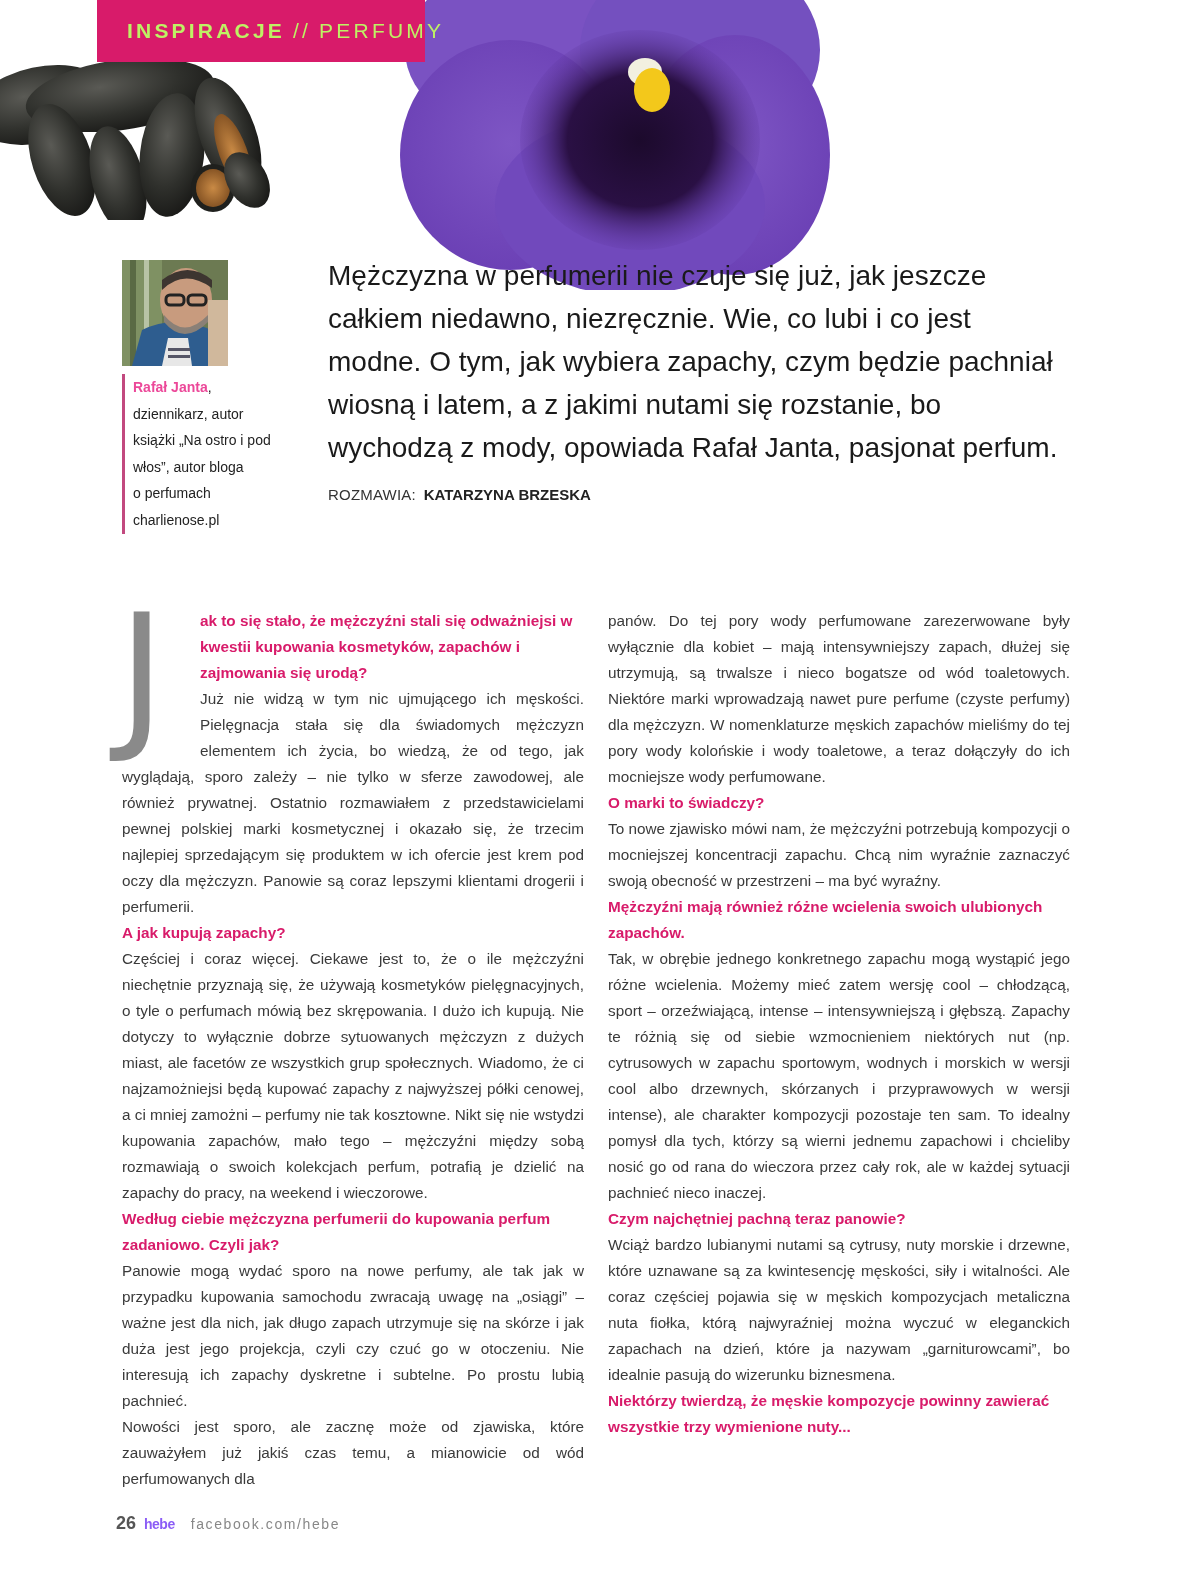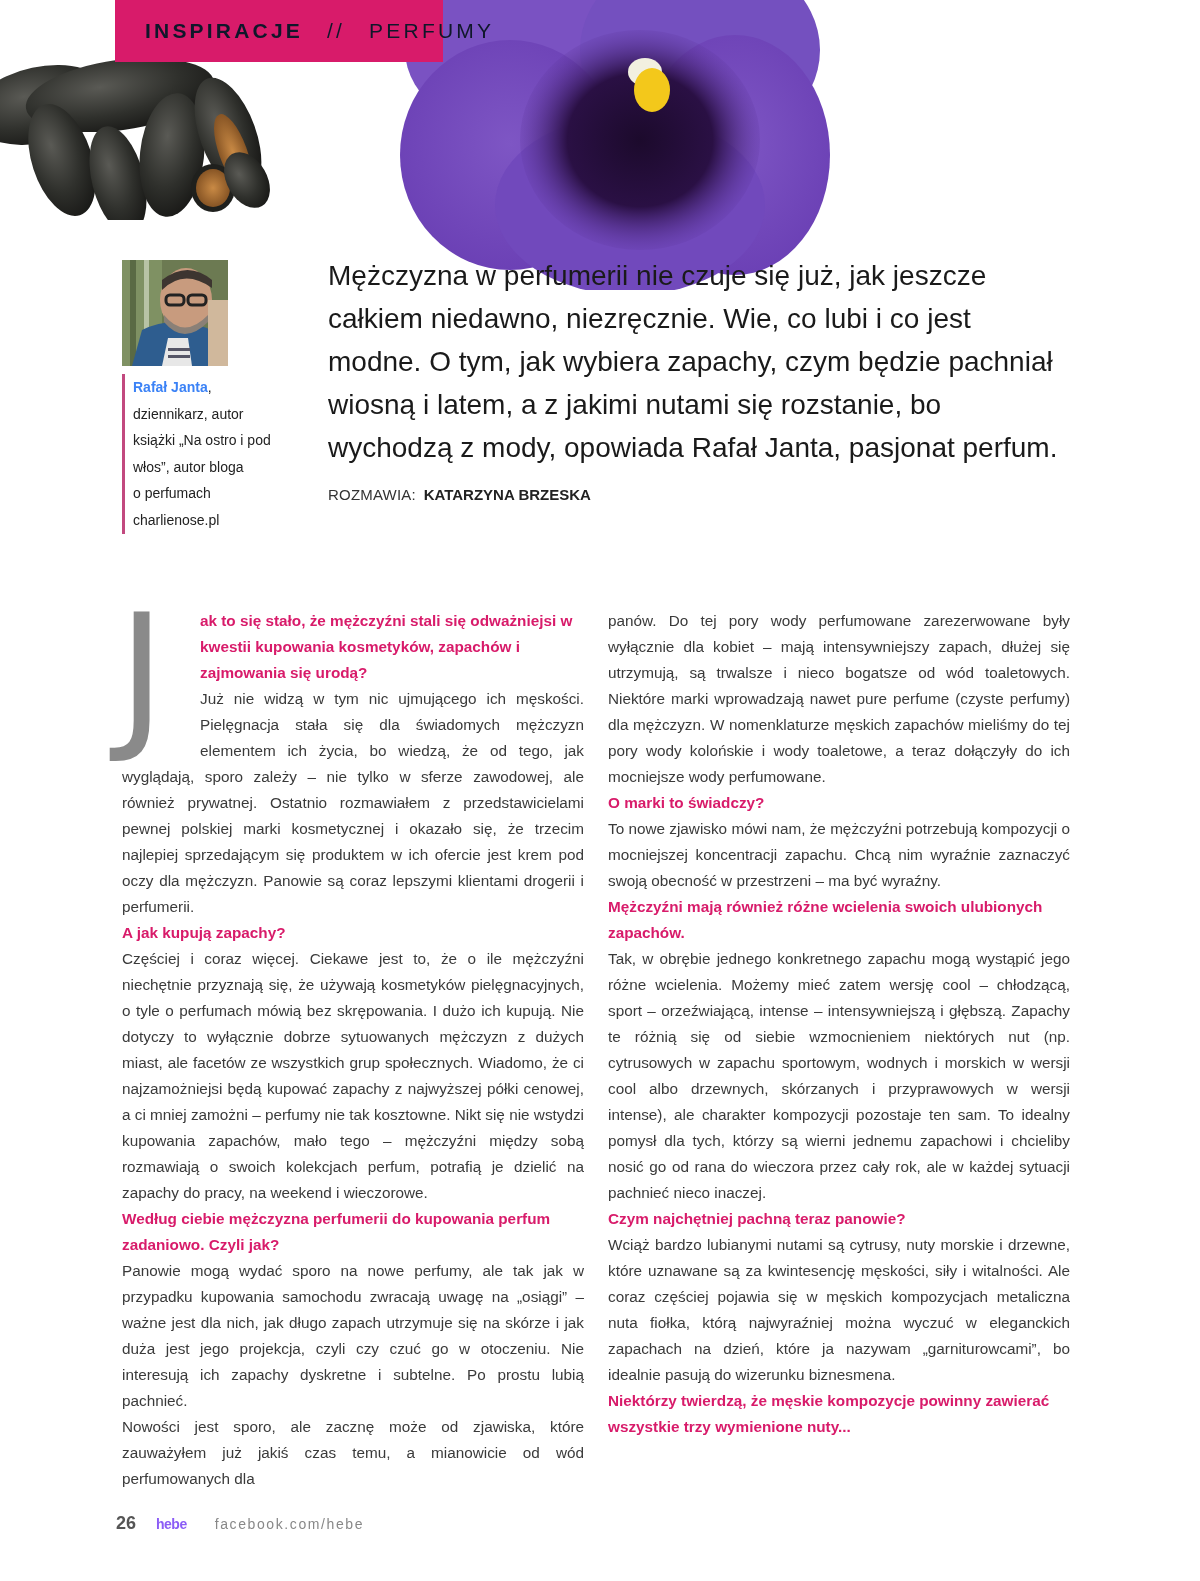--- a/index.html
+++ b/index.html
@@ -5,37 +5,37 @@
   * { box-sizing: border-box; margin: 0; padding: 0; }
   html, body { width: 1200px; height: 1581px; background: #ffffff; overflow: hidden; }
   body { position: relative; font-family: "Liberation Sans", "DejaVu Sans", sans-serif; color: #333; }
 
   
   .hero { position: absolute; left: 0; top: 0; width: 1200px; height: 300px; }
   .beans { position: absolute; left: 0; top: 40px; width: 440px; height: 180px; }
   .pansy { position: absolute; left: 390px; top: -20px; width: 440px; height: 310px; }
 
   .section-banner {
-    position: absolute; left: 115px; top: 0; width: 328px; height: 62px;
-    background: #d81b6a; color: #0f172a;
+    position: absolute; left: 97px; top: 0; width: 328px; height: 62px;
+    background: #d81b6a; color: #bef264;
     display: flex; align-items: center; padding-left: 30px;
-    font-size: 21px; letter-spacing: 3.2px; z-index: 5; gap: 16px;
+    font-size: 21px; letter-spacing: 3.2px; z-index: 5;
   }
   .section-banner .main { font-weight: bold; }
   .section-banner .sep { font-weight: normal; margin: 0 8px; }
   .section-banner .sub { font-weight: normal; }
 
   
   .author-photo { position: absolute; left: 122px; top: 260px; width: 106px; height: 106px; overflow: hidden; }
   .author-bio {
     position: absolute; left: 122px; top: 374px; width: 170px;
     border-left: 3px solid #c2497f; padding-left: 8px;
     font-size: 14px; line-height: 26.6px; color: #222;
   }
-  .author-bio .name { font-weight: bold; color: #3b82f6; }
+  .author-bio .name { font-weight: bold; color: #ec4899; }
 
   
   .lead {
     position: absolute; left: 328px; top: 254px; width: 740px;
     font-size: 28px; line-height: 43px; color: #1a1a1a; z-index: 6;
   }
   .lead .byline-label { font-size: 15px; color: #333; letter-spacing: 0.2px; }
   .lead .byline-name { font-size: 15px; font-weight: bold; color: #222; }
 
   
@@ -44,21 +44,21 @@
   .col-right { left: 608px; }
   .q { color: #d81b6a; font-weight: bold; }
   .p { text-align: justify; }
   .indent-block { padding-left: 78px; }
   .dropcap {
     position: absolute; left: -4px; top: -4px; width: 60px; height: 150px;
     font-size: 160px; line-height: 140px; color: #8a8a8a; font-family: "DejaVu Sans", sans-serif; font-weight: normal;
   }
 
   
-  .footer { position: absolute; left: 116px; top: 1513px; display: flex; align-items: baseline; gap: 20px; }
+  .footer { position: absolute; left: 116px; top: 1513px; display: flex; align-items: baseline; gap: 8px; }
   .footer .page { font-size: 18px; color: #555; font-weight: bold; }
   .footer .brand { font-size: 14px; font-weight: bold; color: #8b5cf6; letter-spacing: -0.5px; }
   .footer .social { font-size: 14px; color: #888; letter-spacing: 1.6px; margin-left: 8px; }
 </style>
 </head>
 <body>
 
 <div class="hero">
   <svg class="beans" viewBox="0 0 440 180">
     <defs>

